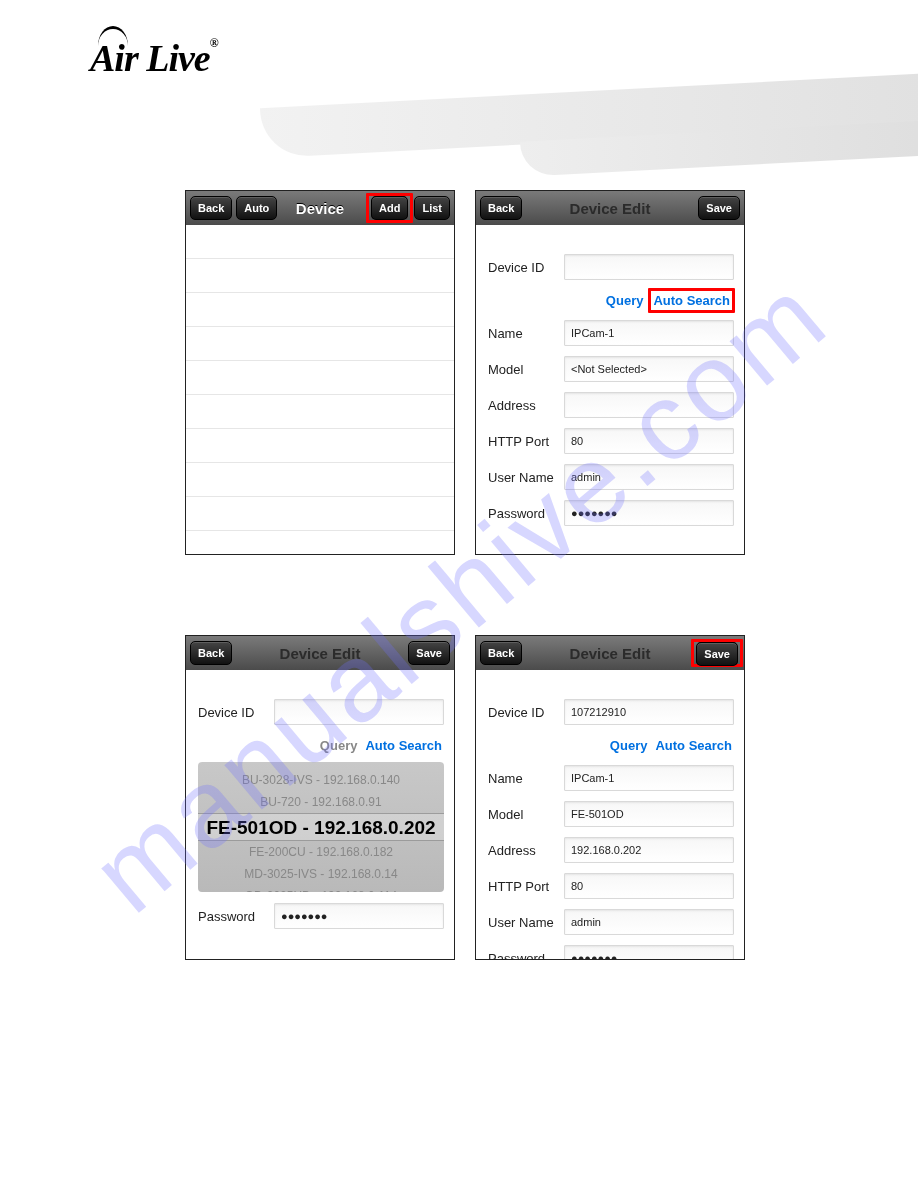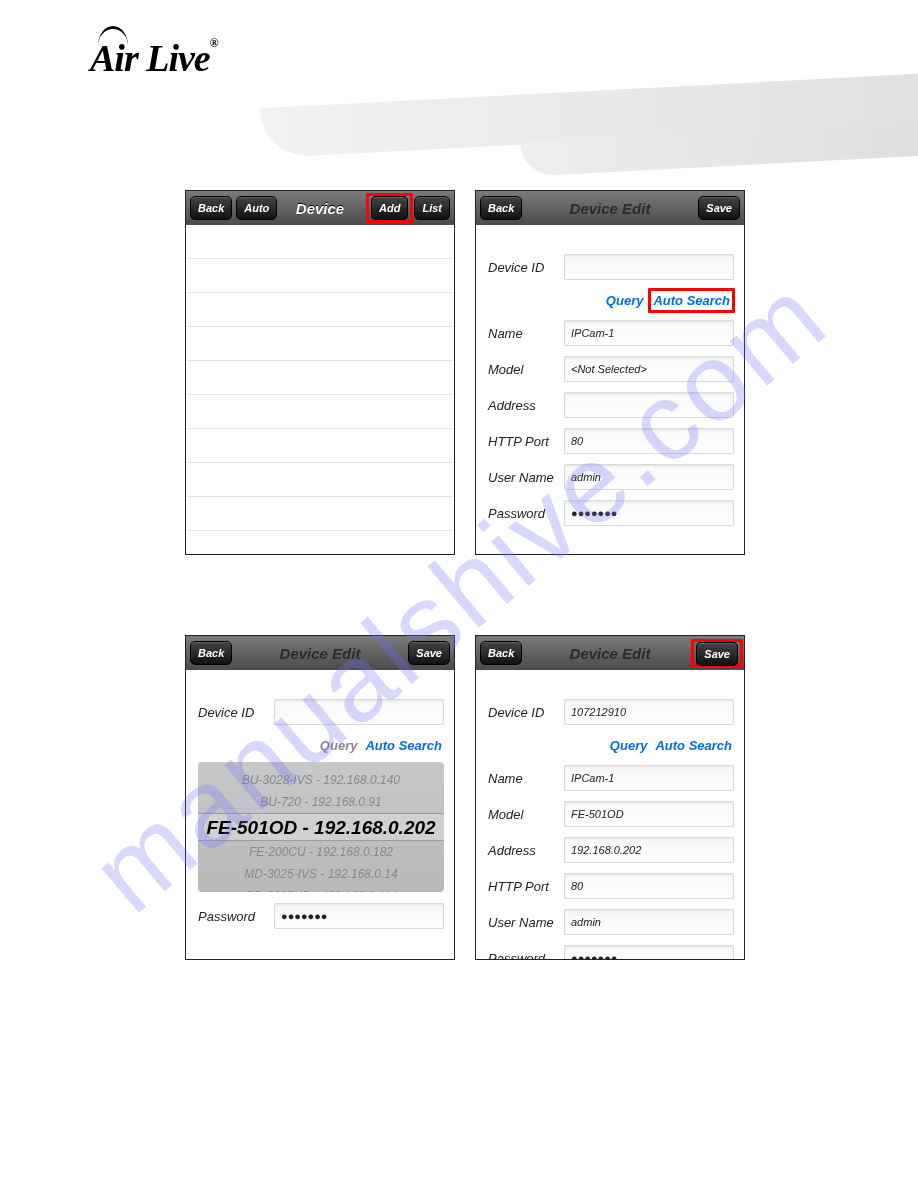--- a/index.html
+++ b/index.html
@@ -59,21 +59,20 @@
   }
 
   .grid {
     position: absolute;
     top: 190px;
     left: 185px;
     width: 570px;
     display: flex;
     flex-wrap: wrap;
     gap: 20px 20px;
-    font-style: italic;
   }
   .grid.row2 { top: 635px; }
 
   .phone-frame {
     width: 270px;
     height: 365px;
     border: 1px solid #222;
     background: #fff;
     position: relative;
     overflow: hidden;

